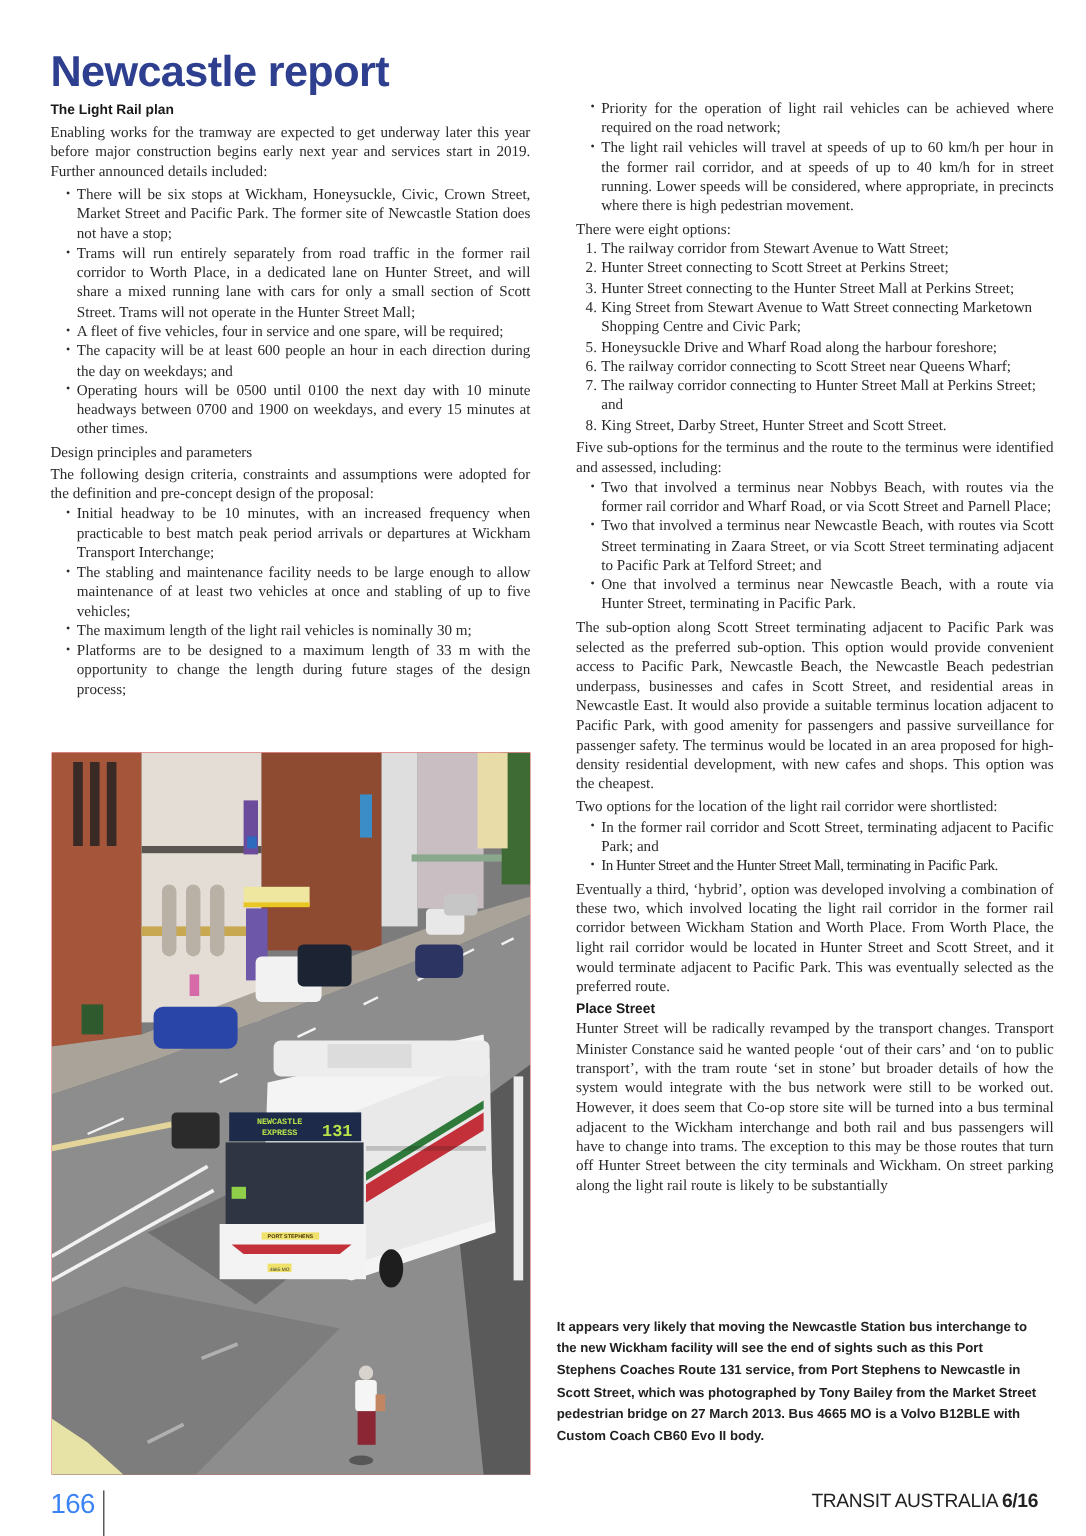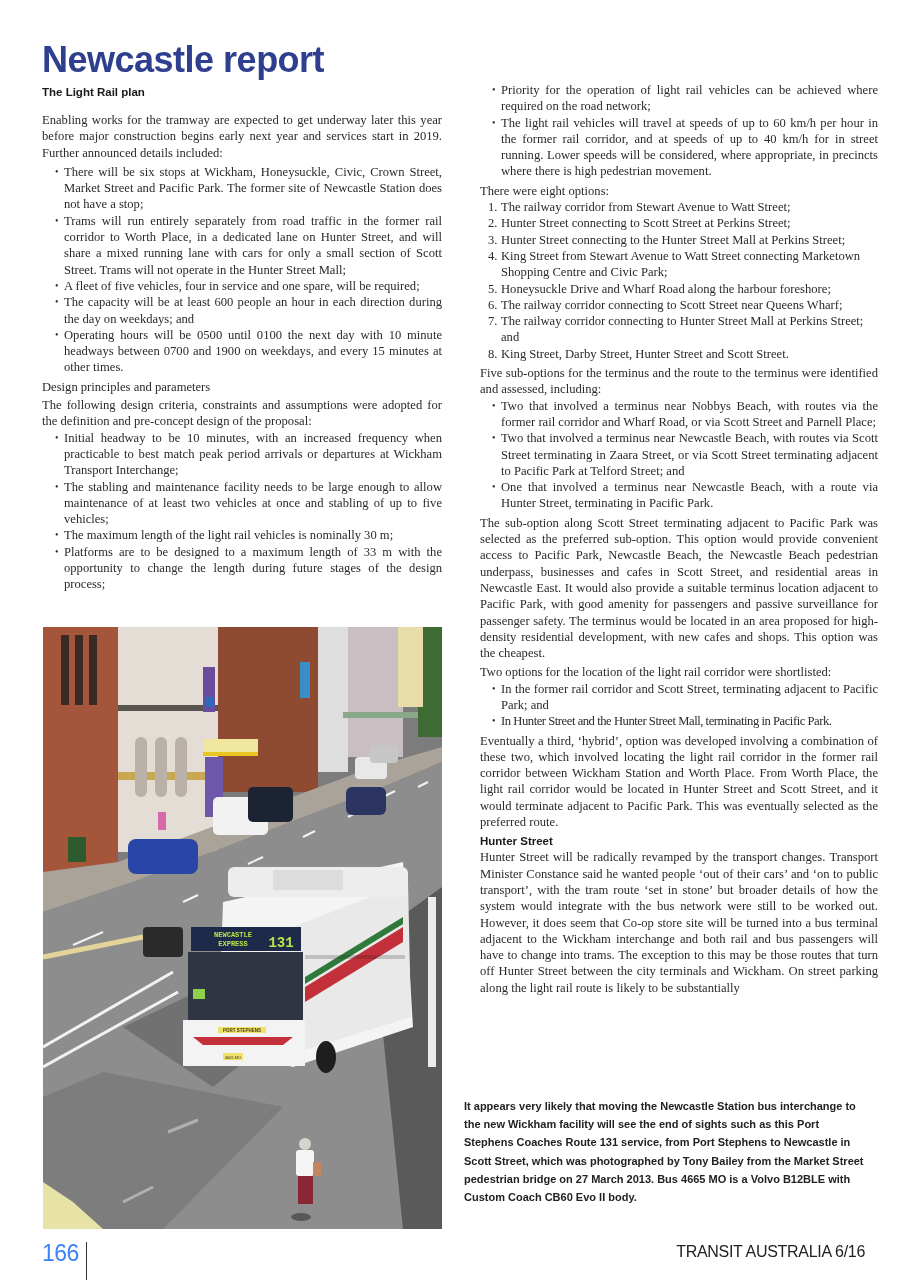--- a/index.html
+++ b/index.html
@@ -11,21 +11,21 @@
     font-family: "Liberation Sans", sans-serif; font-weight: bold;
     font-size: 36px; color: #2e3f8f; letter-spacing: -0.5px; line-height: 44px;
   }
 
   .col { position: absolute; font-size: 12.6px; line-height: 16.3px; text-align: justify; }
   .col.left { left: 42px; top: 84px; width: 400px; }
   .col.right { left: 480px; top: 84px; width: 398px; }
 
   .subhead {
     font-family: "Liberation Sans", sans-serif; font-weight: bold;
-    font-size: 11.5px; color: #1a1a1a; line-height: 16px; margin-bottom: 12px;
+    font-size: 11.5px; color: #1a1a1a; line-height: 16px; margin-bottom: 2px;
   }
   .plainhead { font-size: 12.6px; line-height: 16.3px; margin: 3px 0 2px 0; text-align: left; }
   p { margin-bottom: 3px; }
   ul.bullets { list-style: none; margin: 0 0 3px 0; }
   ul.bullets li { position: relative; padding-left: 22px; margin-bottom: 0; }
   ul.bullets li::before { content: "\2022"; position: absolute; left: 13px; top: 0; font-size: 10px; }
   ul.bullets.r li { padding-left: 21px; }
   ul.bullets.r li::before { left: 12px; }
   ol.nums { list-style: none; margin-bottom: 3px; text-align: left; }
   ol.nums li { position: relative; padding-left: 21px; }
@@ -45,21 +45,21 @@
 
   .footer-num {
     position: absolute; left: 42px; top: 1240px;
     font-family: "Liberation Sans", sans-serif; font-size: 23px; color: #3b82f6; letter-spacing: -0.5px;
   }
   .footer-rule { position: absolute; left: 86px; top: 1242px; width: 1px; height: 38px; background: #333; }
   .footer-pub {
     position: absolute; right: 40px; top: 1243px;
     font-family: "Liberation Sans", sans-serif; font-size: 16px; color: #222; letter-spacing: -0.3px;
   }
-  .footer-pub b { font-weight: normal; }
+  .footer-pub b { font-weight: bold; }
 </style>
 </head>
 <body>
 
 <h1 class="title">Newcastle report</h1>
 
 <div class="col left">
   <div class="subhead">The Light Rail plan</div>
   <p>Enabling works for the tramway are expected to get underway later this year before major construction begins early next year and services start in 2019. Further announced details included:</p>
   <ul class="bullets">
@@ -201,21 +201,21 @@
     <li>Two that involved a terminus near Newcastle Beach, with routes via Scott Street terminating in Zaara Street, or via Scott Street terminating adjacent to Pacific Park at Telford Street; and</li>
     <li>One that involved a terminus near Newcastle Beach, with a route via Hunter Street, terminating in Pacific Park.</li>
   </ul>
   <p>The sub-option along Scott Street terminating adjacent to Pacific Park was selected as the preferred sub-option. This option would provide convenient access to Pacific Park, Newcastle Beach, the Newcastle Beach pedestrian underpass, businesses and cafes in Scott Street, and residential areas in Newcastle East. It would also provide a suitable terminus location adjacent to Pacific Park, with good amenity for passengers and passive surveillance for passenger safety. The terminus would be located in an area proposed for high-density residential development, with new cafes and shops. This option was the cheapest.</p>
   <p style="margin-bottom:0">Two options for the location of the light rail corridor were shortlisted:</p>
   <ul class="bullets r">
     <li>In the former rail corridor and Scott Street, terminating adjacent to Pacific Park; and</li>
     <li style="letter-spacing:-0.45px;text-align:left">In Hunter Street and the Hunter Street Mall, terminating in Pacific Park.</li>
   </ul>
   <p>Eventually a third, ‘hybrid’, option was developed involving a combination of these two, which involved locating the light rail corridor in the former rail corridor between Wickham Station and Worth Place. From Worth Place, the light rail corridor would be located in Hunter Street and Scott Street, and it would terminate adjacent to Pacific Park. This was eventually selected as the preferred route.</p>
-  <div class="subhead" style="margin-bottom:0">Hunter Street</div>
+  <div class="subhead" style="margin-bottom:0">Place Street</div>
   <p>Hunter Street will be radically revamped by the transport changes. Transport Minister Constance said he wanted people ‘out of their cars’ and ‘on to public transport’, with the tram route ‘set in stone’ but broader details of how the system would integrate with the bus network were still to be worked out. However, it does seem that Co-op store site will be turned into a bus terminal adjacent to the Wickham interchange and both rail and bus passengers will have to change into trams. The exception to this may be those routes that turn off Hunter Street between the city terminals and Wickham. On street parking along the light rail route is likely to be substantially</p>
 </div>
 
 <div class="caption">It appears very likely that moving the Newcastle Station bus interchange to the new Wickham facility will see the end of sights such as this Port Stephens Coaches Route 131 service, from Port Stephens to Newcastle in Scott Street, which was photographed by Tony Bailey from the Market Street pedestrian bridge on 27 March 2013. Bus 4665 MO is a Volvo B12BLE with Custom Coach CB60 Evo II body.</div>
 
 <div class="footer-num">166</div>
 <div class="footer-rule"></div>
 <div class="footer-pub"><span>TRANSIT AUSTRALIA</span> <b>6/16</b></div>
 
 </body></html>

